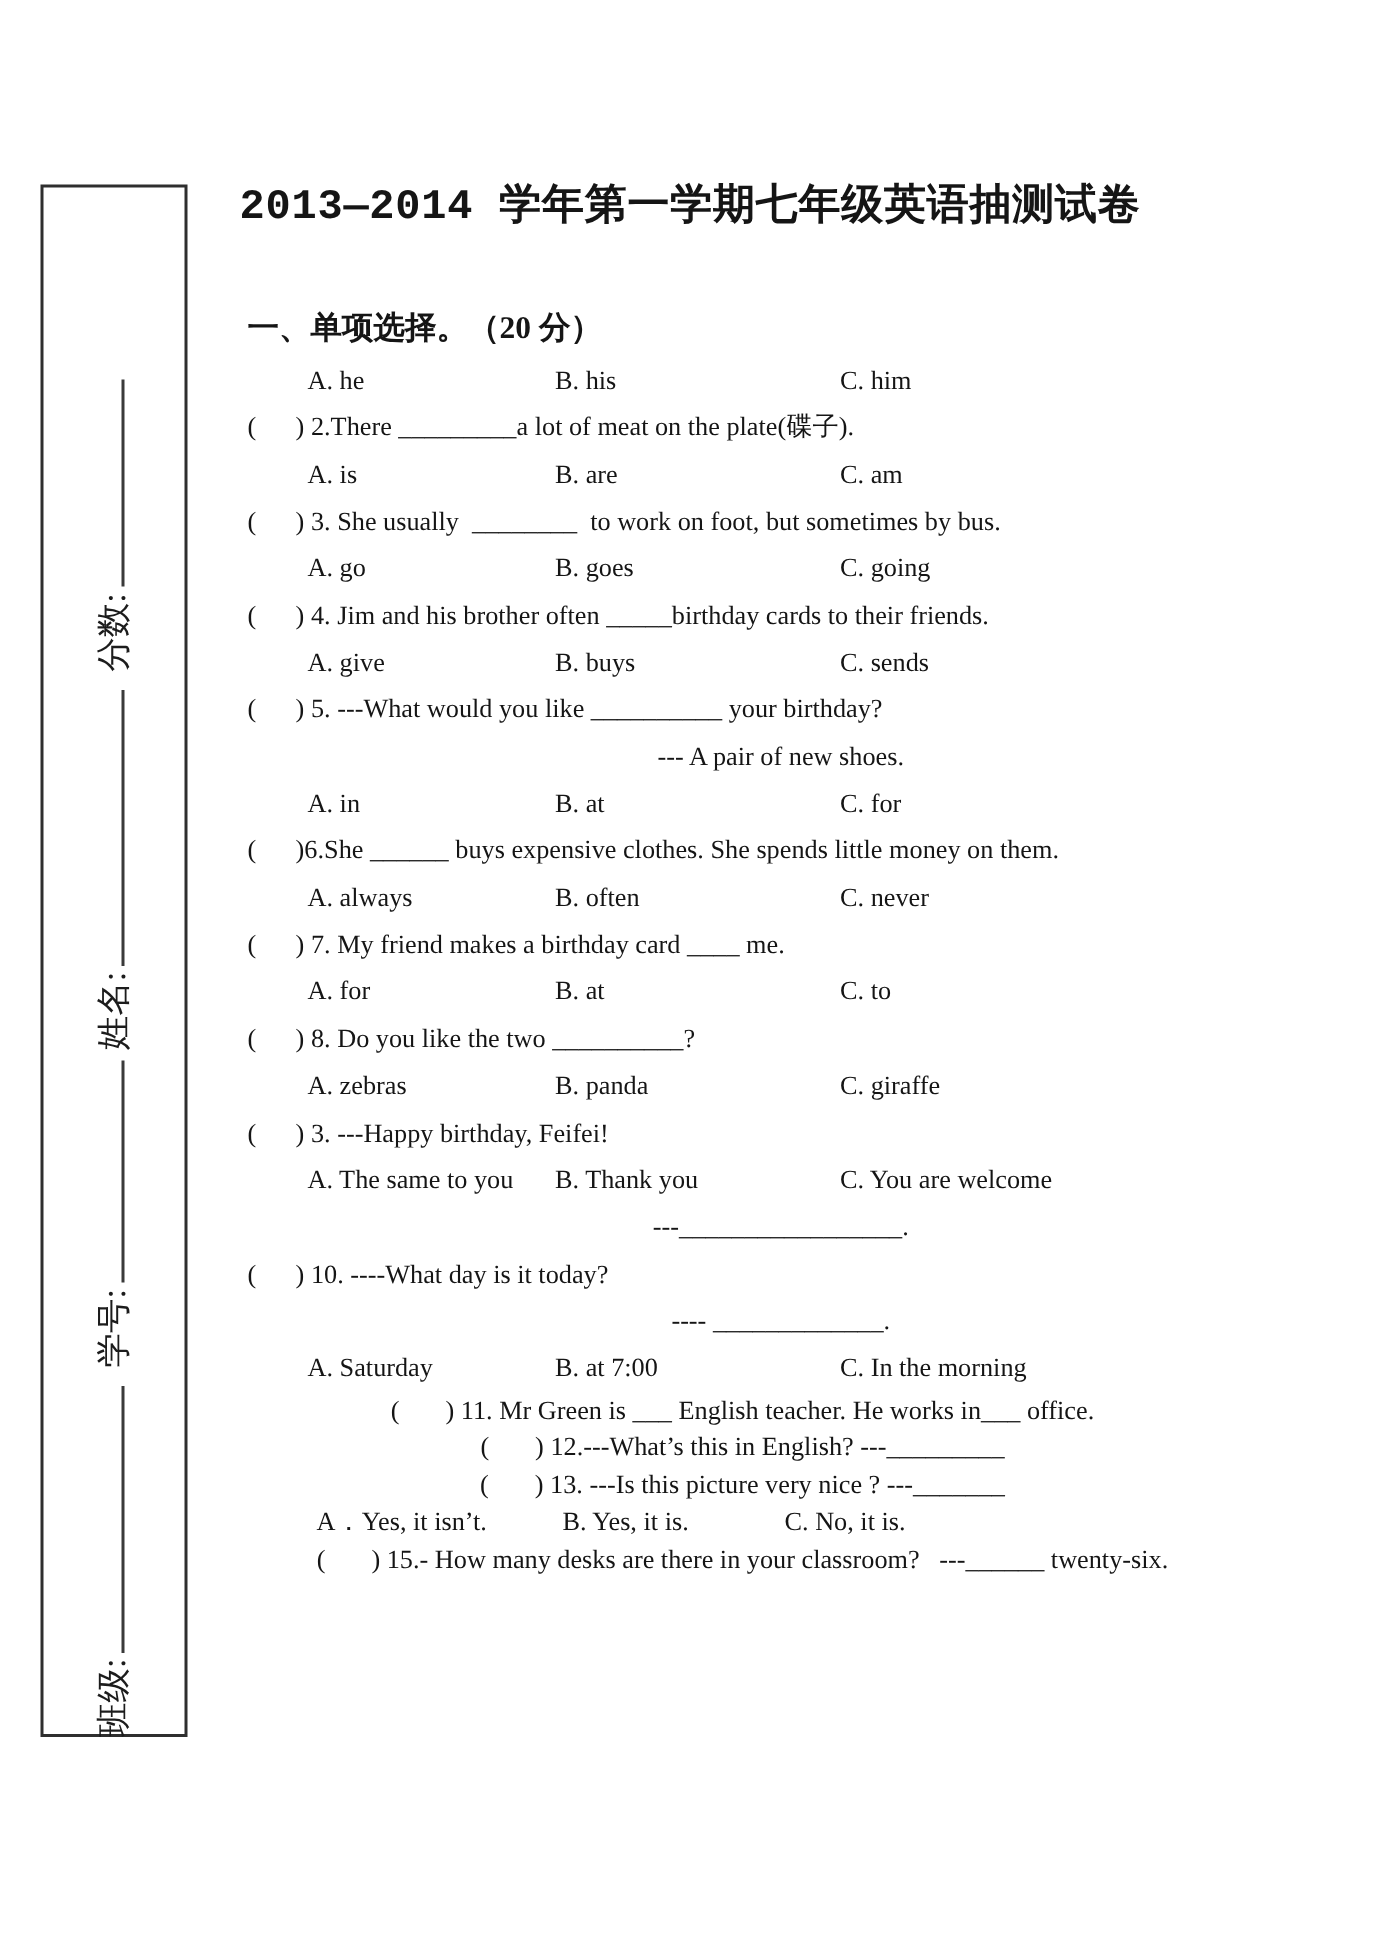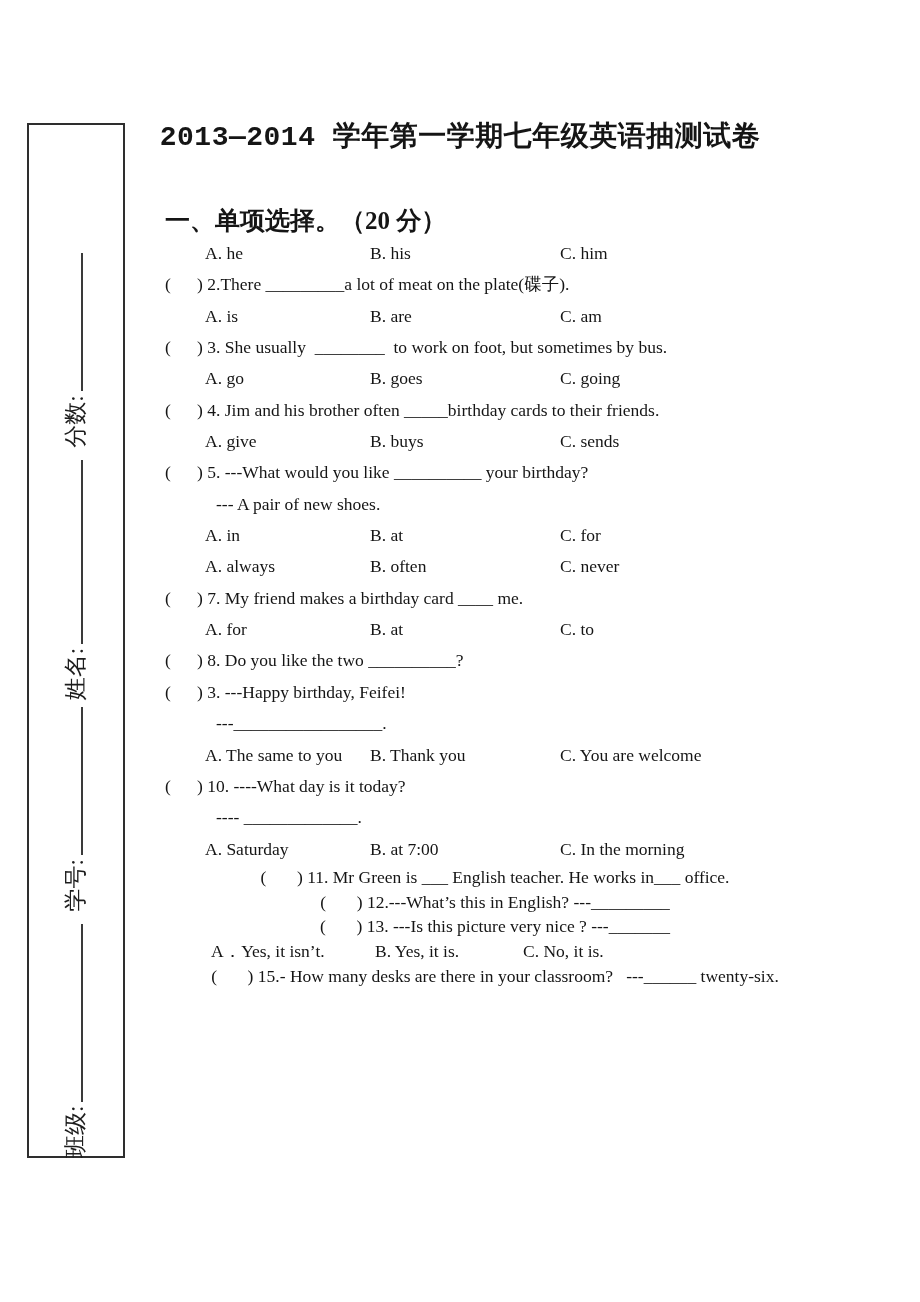--- a/index.html
+++ b/index.html
@@ -46,33 +46,33 @@
   
   .title{
     position:absolute;left:130px;top:117px;width:660px;
     text-align:center;
     font-family:Liberation Mono, monospace;
     font-weight:bold;font-size:28px;letter-spacing:0.5px;
     white-space:nowrap;
   }
   .heading{
     position:absolute;left:165px;top:204px;
-    font-weight:bold;font-size:25px;
+    font-weight:bold;font-size:21px;
     white-space:pre;
     text-align:center;
   }
 
   
   .content{
     position:absolute;left:165px;top:238px;width:660px;
     font-size:17.5px;
   }
   .ln{height:31.35px;line-height:31.35px;white-space:pre;}
   .ln.tight{height:24.8px;line-height:24.8px;text-align:center;}
-  .follow{padding-left:51px;}
+  .follow{padding-left:51px;text-align:center;}
   .opts{position:relative;}
   .opts span{position:absolute;top:0;white-space:pre;}
   .oA{left:40px;font-family:Liberation Serif, serif;}
   .oB{left:205px;}
   .oC{left:395px;}
   .narrow .oA{left:46px;}
   .narrow .oB{left:210px;}
   .narrow .oC{left:358px;}
 </style>
 </head>
@@ -128,48 +128,54 @@
       <div class="ln">(      ) 5. ---What would you like __________ your birthday?</div>
       <div class="ln follow">--- A pair of new shoes.</div>
       <div class="ln opts">
         <span class="oA">A. in</span>
         <span class="oB">B. at</span>
         <span class="oC">C. for</span>
       </div>
     </div>
 
     <div>
+      <div class="ln">(      )6.She ______ buys expensive clothes. She spends little money on them.</div>
       <div class="ln opts">
         <span class="oA">A. always</span>
         <span class="oB">B. often</span>
         <span class="oC">C. never</span>
       </div>
     </div>
 
     <div>
       <div class="ln">(      ) 7. My friend makes a birthday card ____ me.</div>
       <div class="ln opts">
         <span class="oA">A. for</span>
         <span class="oB">B. at</span>
         <span class="oC">C. to</span>
       </div>
     </div>
 
     <div>
       <div class="ln">(      ) 8. Do you like the two __________?</div>
+      <div class="ln opts">
+        <span class="oA">A. zebras</span>
+        <span class="oB">B. panda</span>
+        <span class="oC">C. giraffe</span>
+      </div>
     </div>
 
     <div>
       <div class="ln">(      ) 3. ---Happy birthday, Feifei!</div>
-      <div class="ln follow">---_________________.</div>
       <div class="ln opts">
         <span class="oA">A. The same to you</span>
         <span class="oB">B. Thank you</span>
         <span class="oC">C. You are welcome</span>
       </div>
+      <div class="ln follow">---_________________.</div>
     </div>
 
     <div>
       <div class="ln">(      ) 10. ----What day is it today?</div>
       <div class="ln follow">---- _____________.</div>
       <div class="ln opts">
         <span class="oA">A. Saturday</span>
         <span class="oB">B. at 7:00</span>
         <span class="oC">C. In the morning</span>
       </div>

